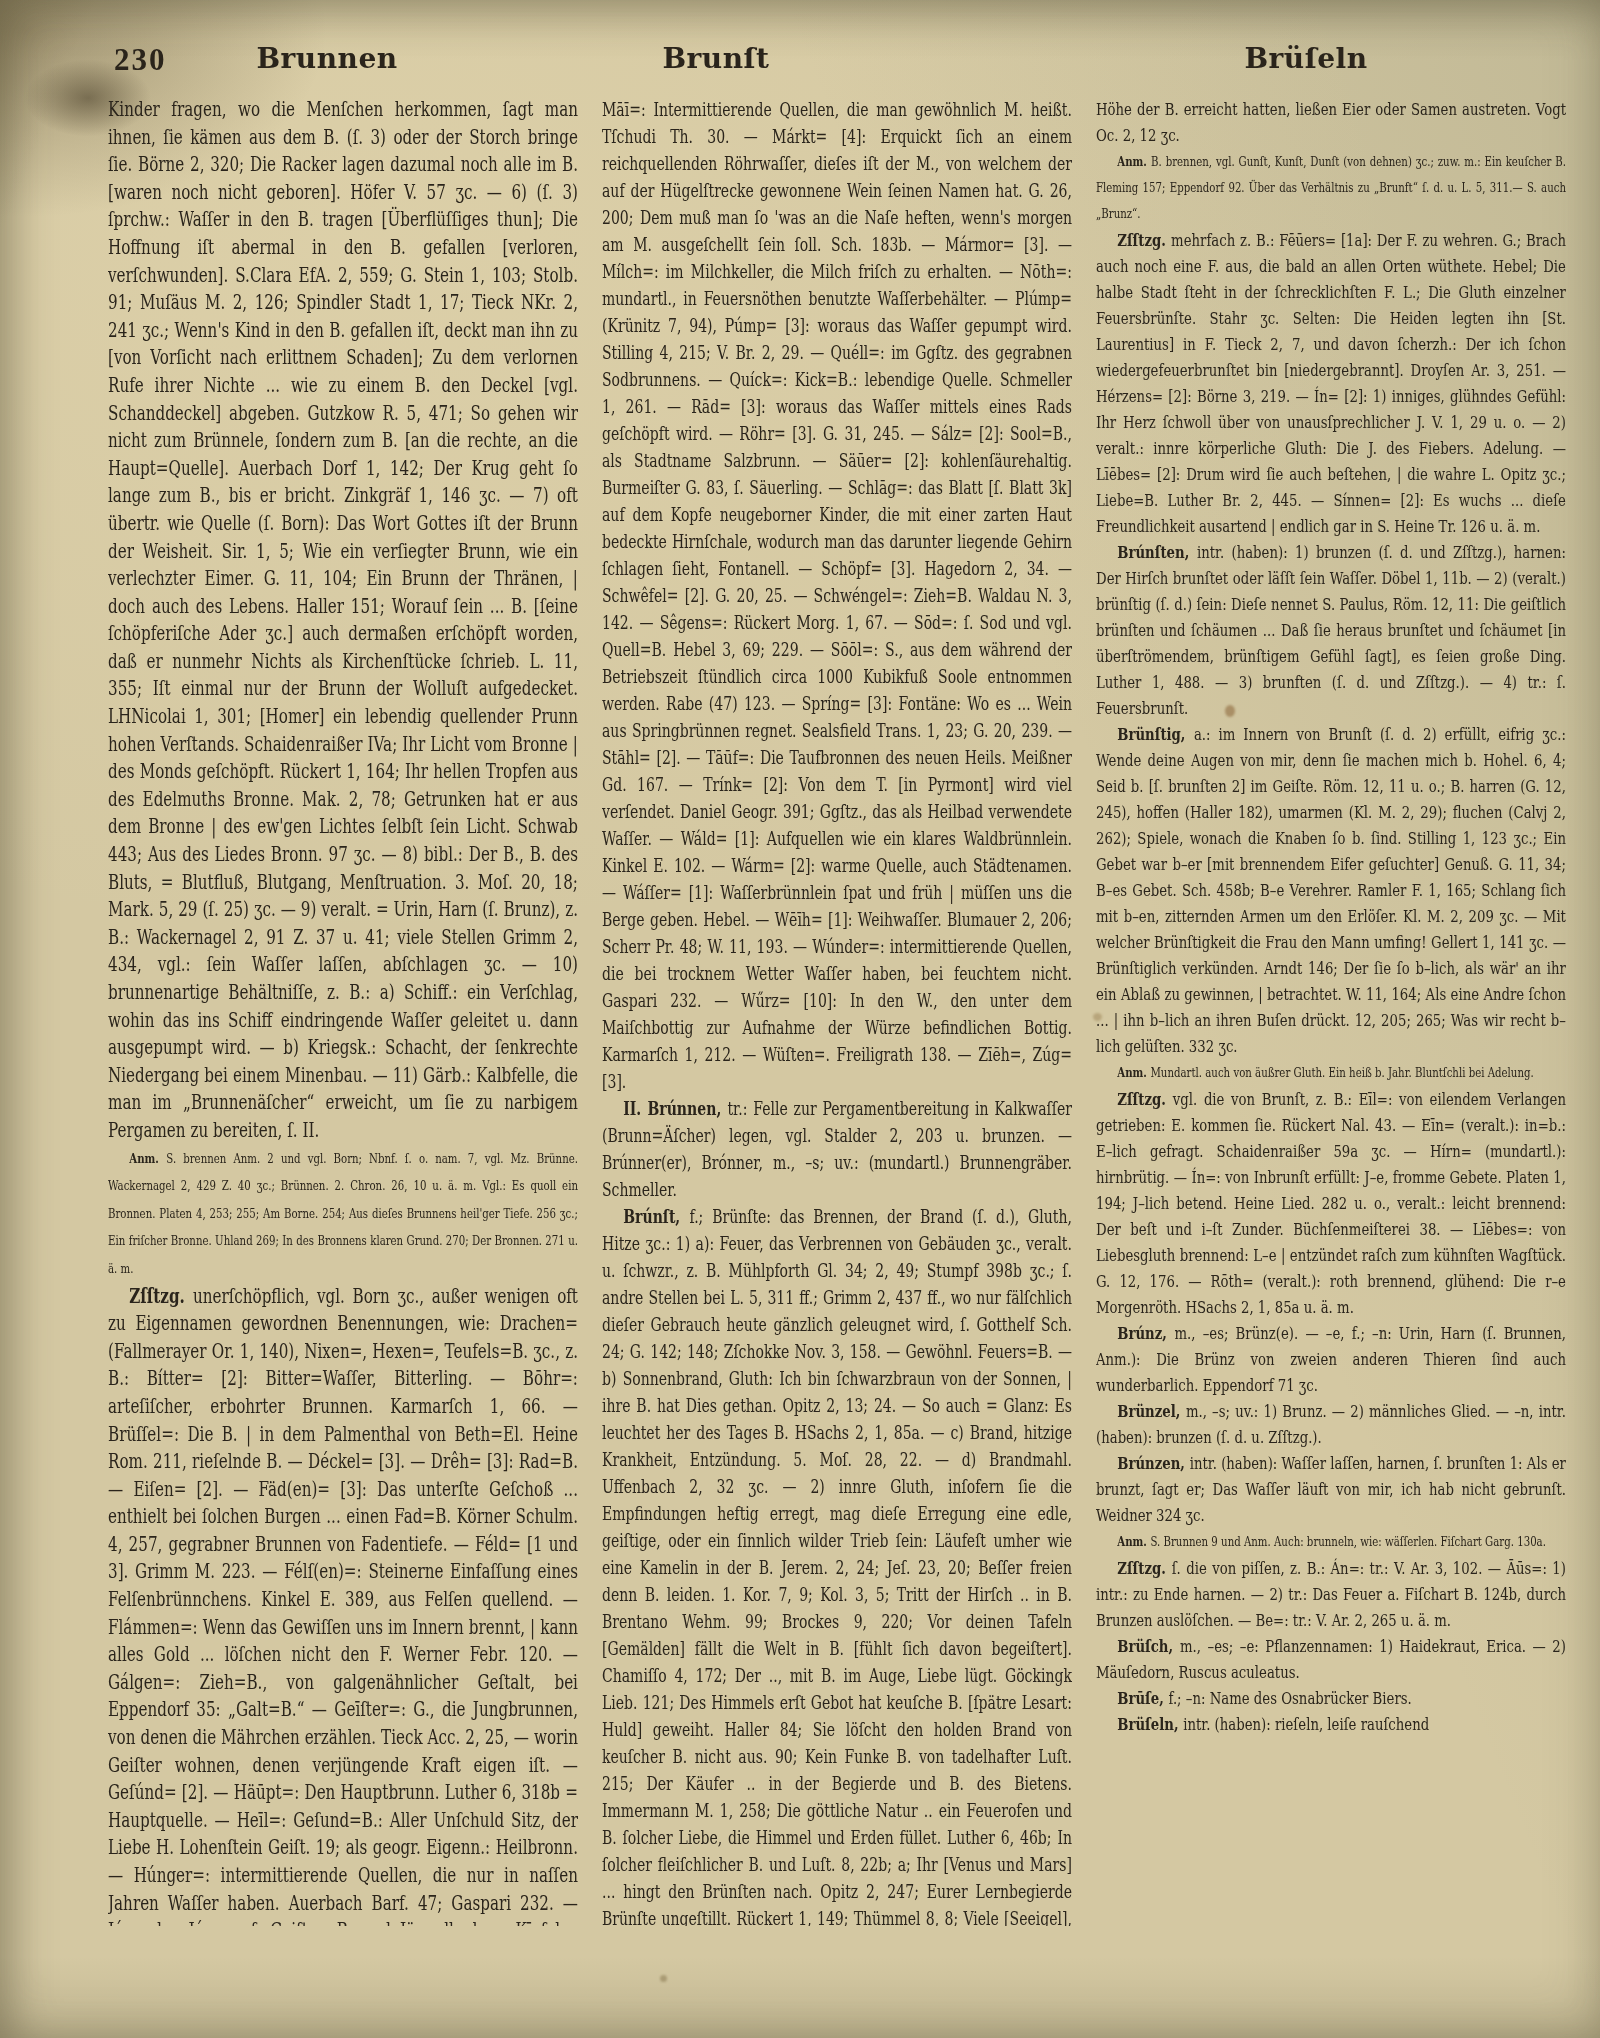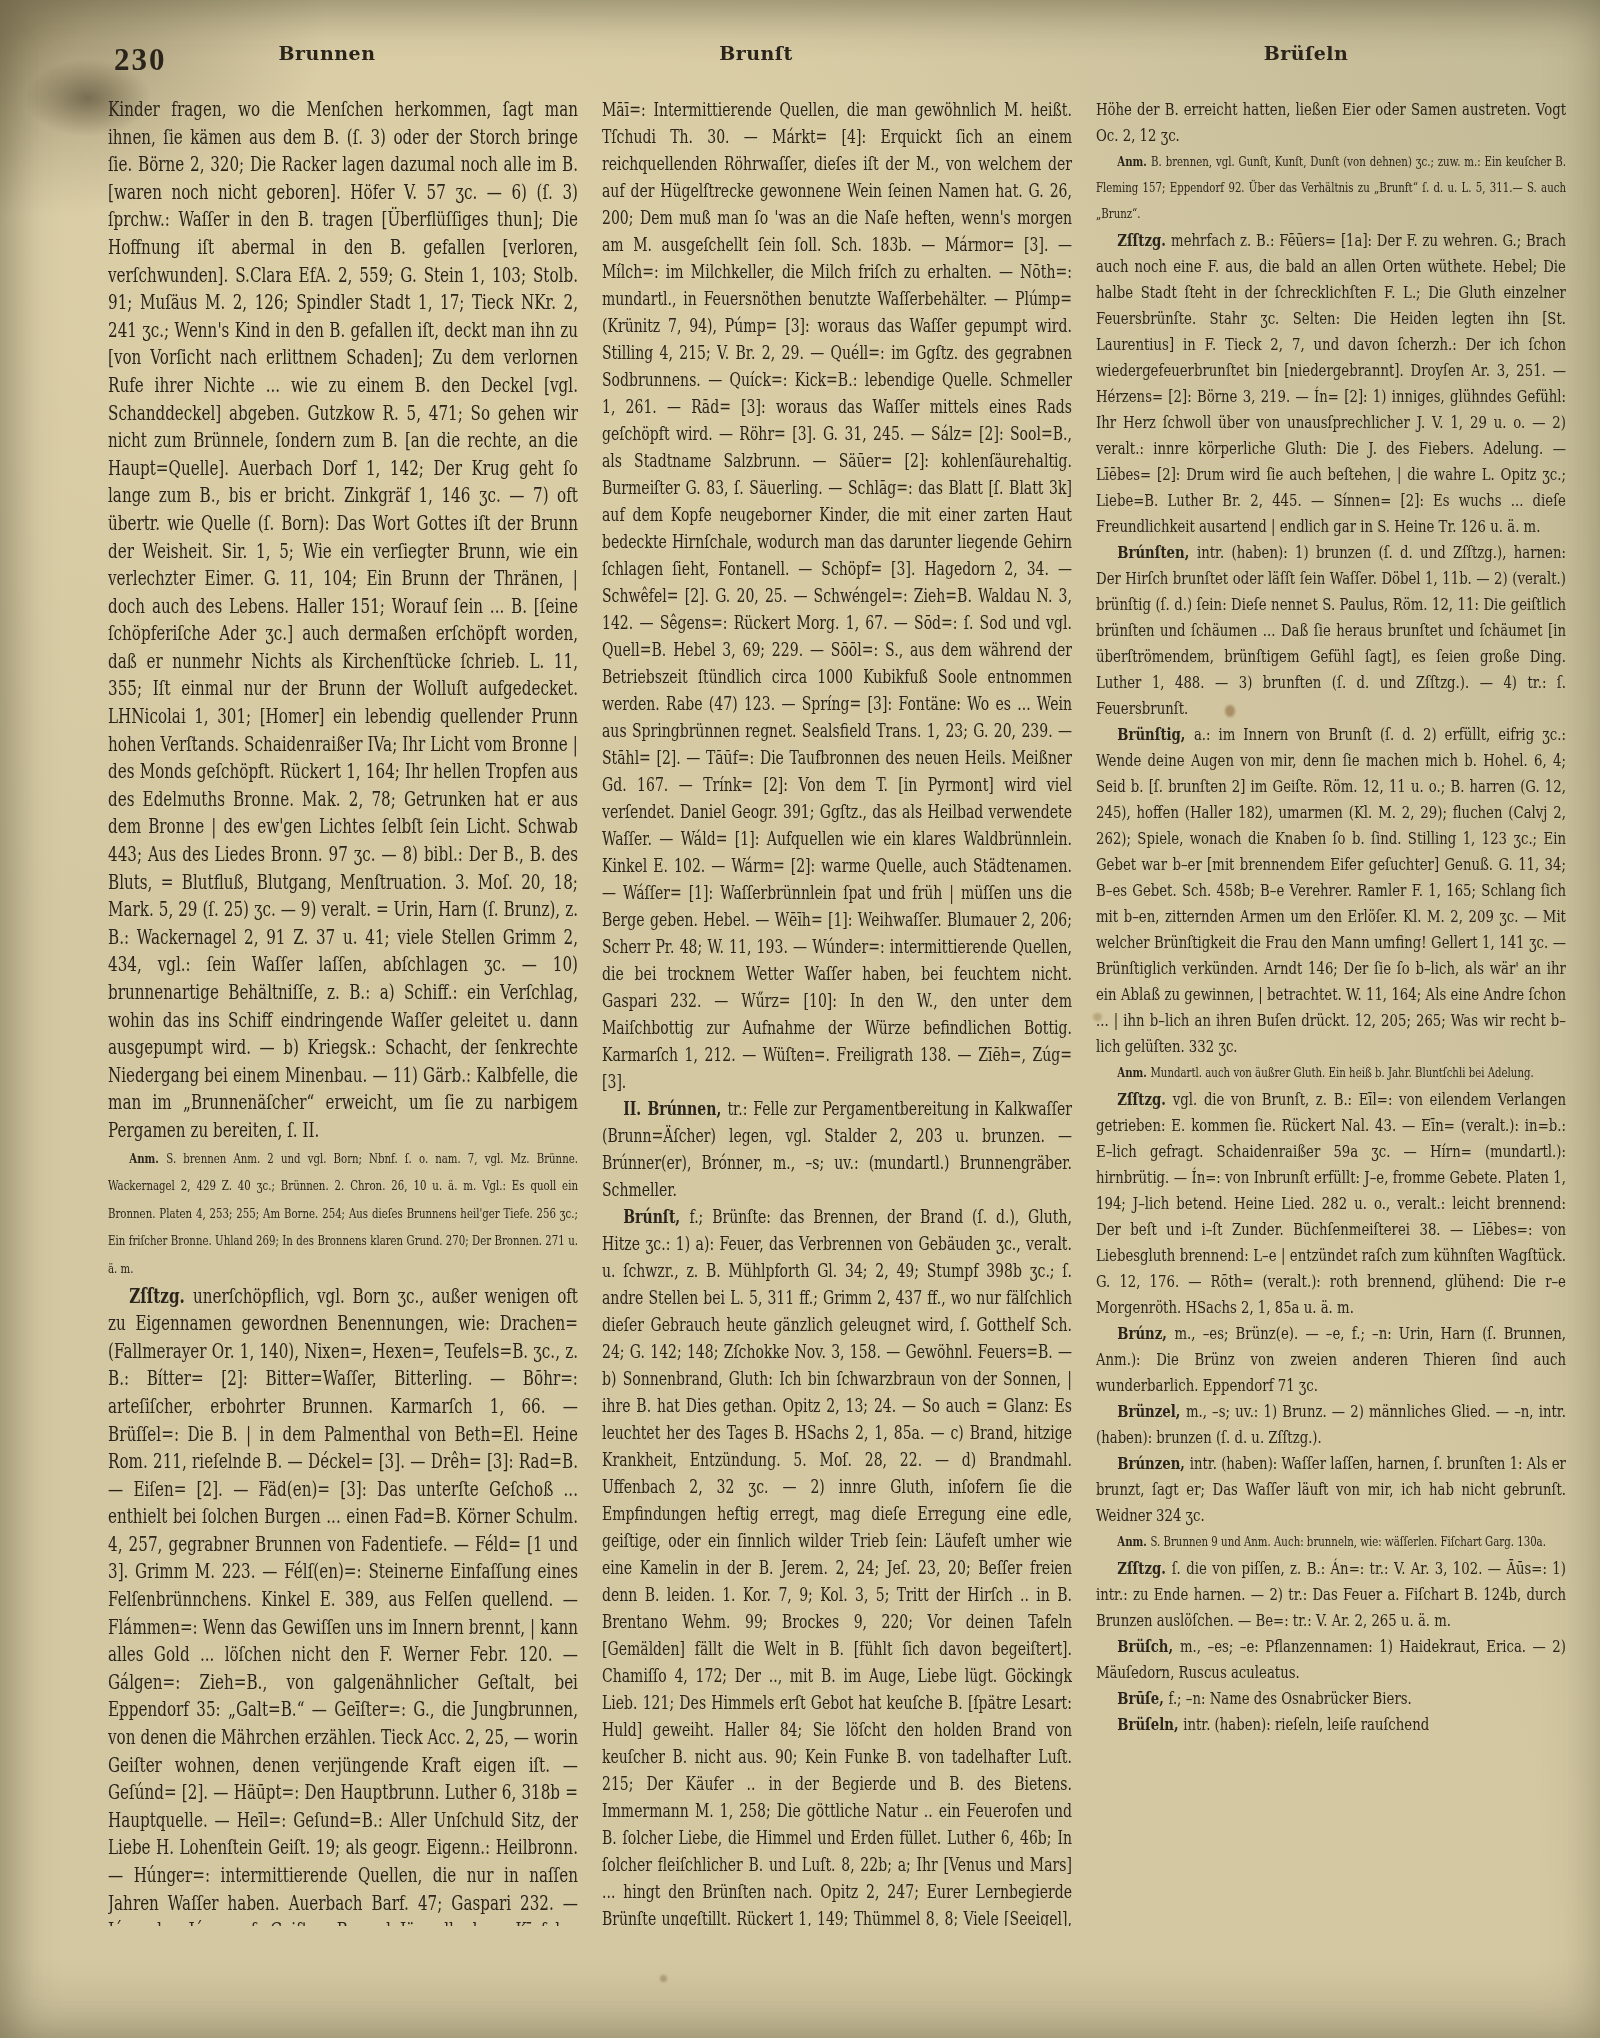--- a/index.html
+++ b/index.html
@@ -14,23 +14,23 @@
       radial-gradient(ellipse 90px 55px at 88px 98px, rgba(58,48,28,0.50), rgba(58,48,28,0) 70%),
       radial-gradient(ellipse 420px 260px at 25px 30px, rgba(70,58,32,0.38), rgba(70,58,32,0) 72%),
       radial-gradient(ellipse 1500px 1000px at 22% 12%, rgba(238,224,182,0.30), rgba(238,224,182,0) 70%),
       linear-gradient(112deg, rgba(105,92,52,0.22) 0%, rgba(105,92,52,0) 4%),
       linear-gradient(248deg, rgba(120,126,102,0.20) 0%, rgba(120,126,102,0) 34%),
       linear-gradient(180deg, rgba(92,86,56,0.10) 0%, rgba(92,86,56,0) 3%, rgba(92,86,56,0) 96%, rgba(92,86,56,0.14) 100%);
     box-shadow: inset 14px 10px 42px rgba(64,56,34,0.35), inset -10px -10px 48px rgba(96,92,66,0.22);
   }
   .runhead-item{position:absolute;top:42px;font-weight:bold;white-space:nowrap;}
   .page-number{left:114px;font-size:31px;letter-spacing:2px;font-family:"Liberation Serif", serif;}
-  .head{transform:translateX(-50%);font-size:19px;letter-spacing:0.5px;}
+  .head{transform:translateX(-50%);font-size:28px;letter-spacing:0.5px;}
   .head-1{left:327px;}
-  .head-2{left:756px;}
+  .head-2{left:716px;}
   .head-3{left:1306px;}
   .cols{position:absolute;top:96px;left:108px;display:flex;gap:24px;align-items:flex-end;}
   .col{width:470px;height:1830px;overflow:hidden;}
   .col-inner{width:620px;transform:scaleX(0.758);transform-origin:0 0;}
   .col-inner p{margin:0;text-align:justify;hyphens:none;}
   .c1 .col-inner p{font-size:20px;line-height:27.6px;}
   .c2 .col-inner p{font-size:18.5px;line-height:27px;}
   .c3 .col-inner p{font-size:17.5px;line-height:26px;}
   .col-inner p.indent{text-indent:28px;}
   .col-inner p.anm{font-size:0.84em !important;}

